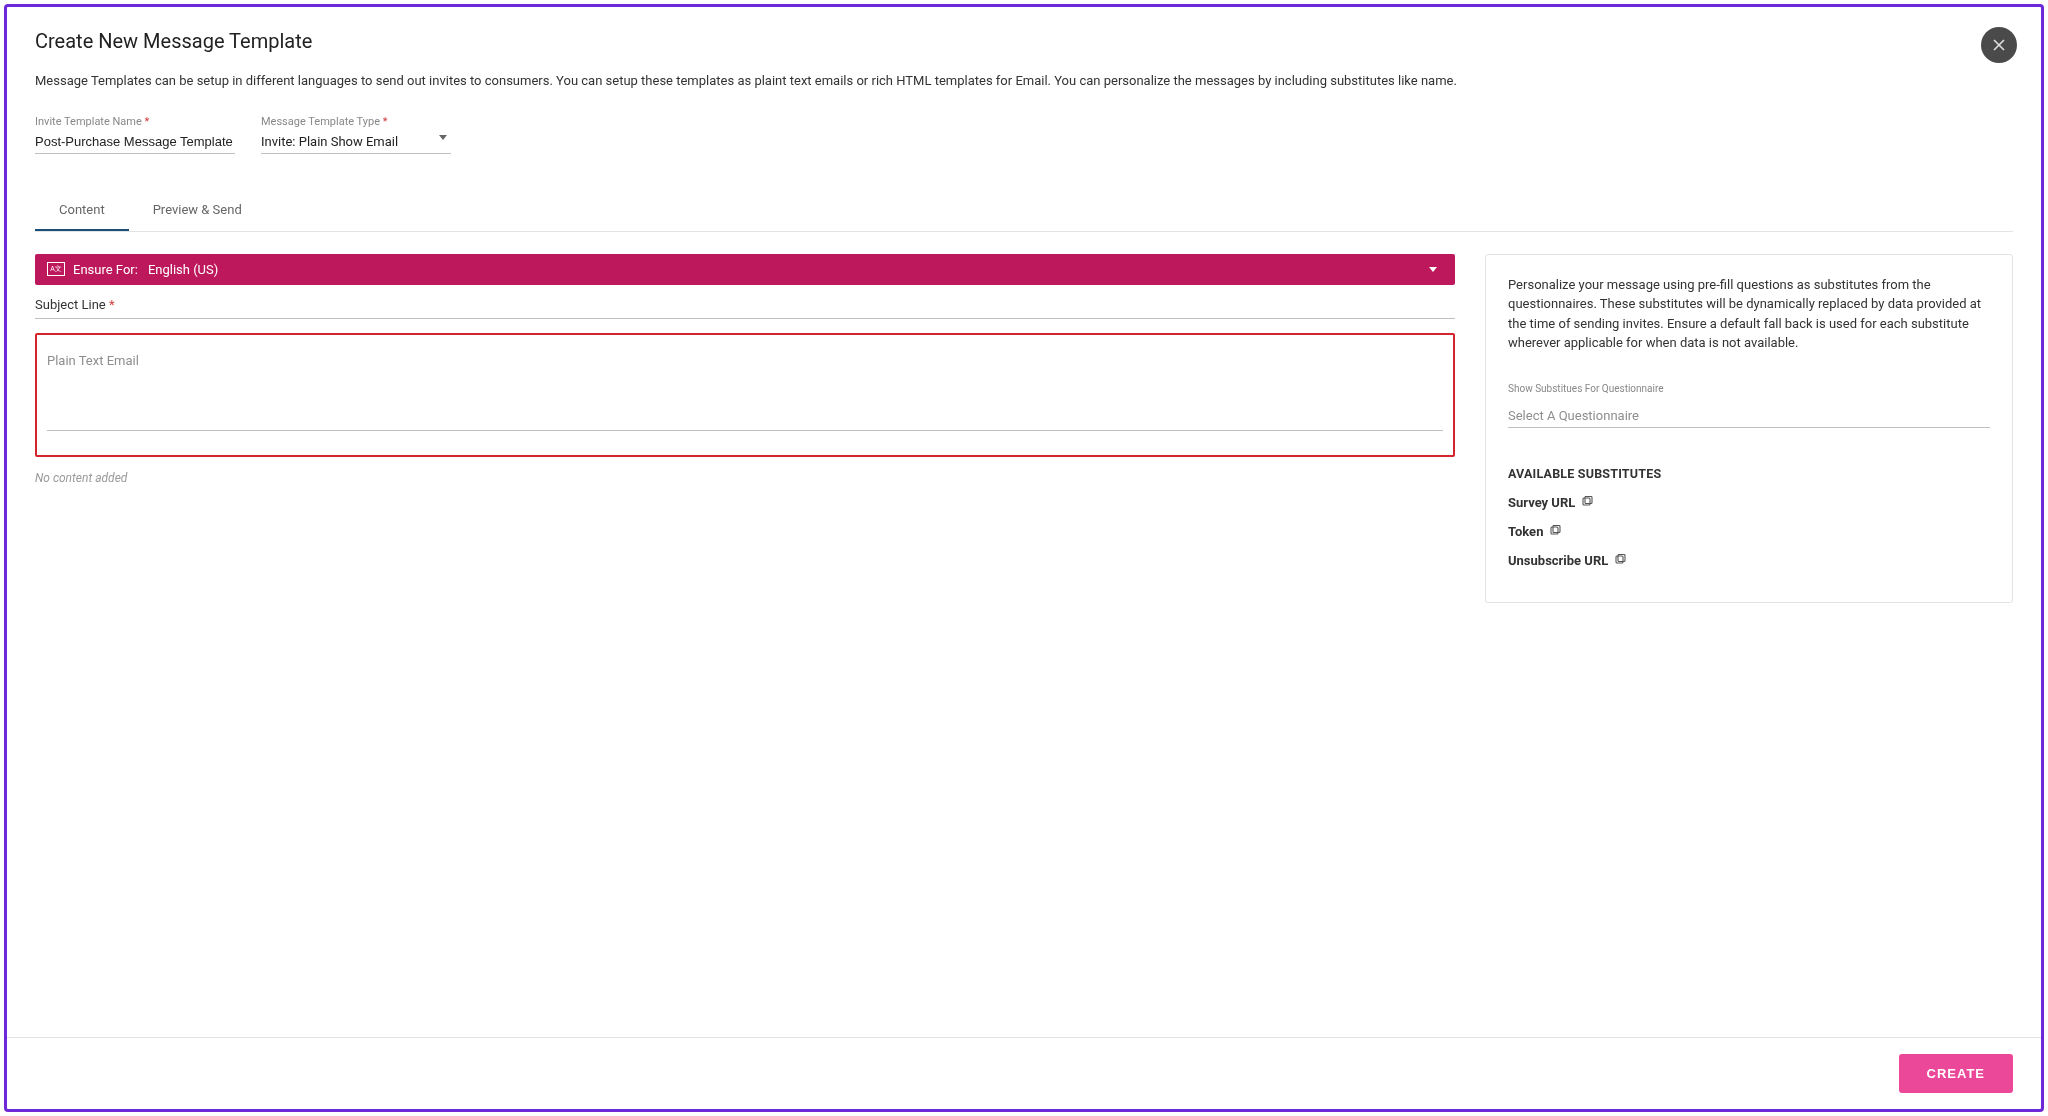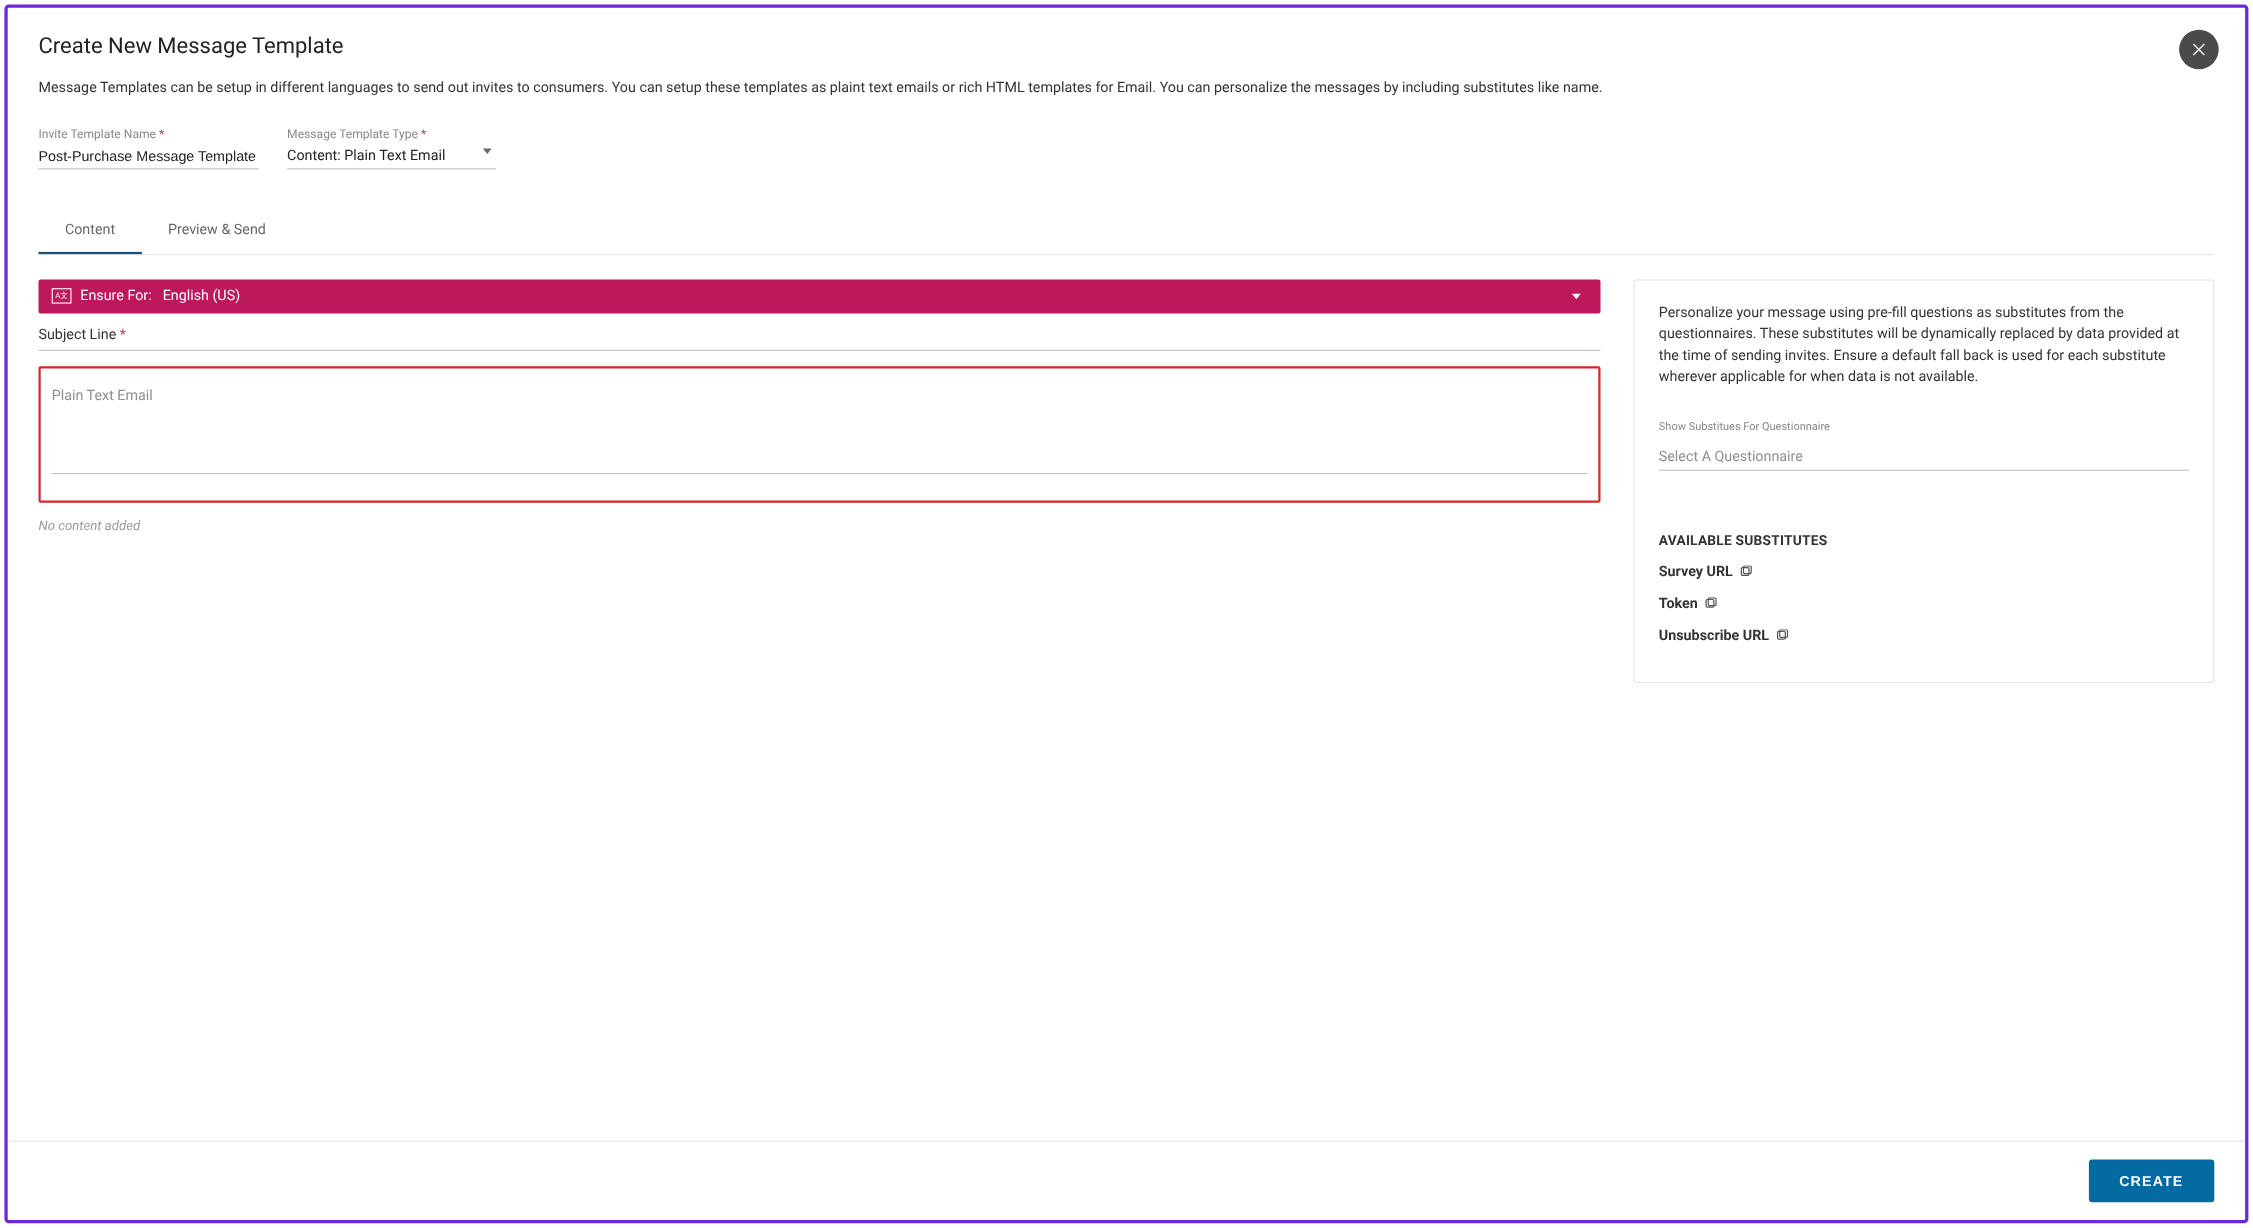--- a/index.html
+++ b/index.html
@@ -166,21 +166,21 @@
     border-radius: 3px;
     padding: 20px 22px;
   }
   .panel-desc { font-size: 13px; color:#333; line-height:1.5; margin-bottom: 30px; }
   .sub-label { font-size: 10px; color: #888; margin-bottom: 10px; display:block; }
   .sub-select {
     border-bottom: 1px solid #bfbfbf;
     padding: 4px 0;
     font-size: 13px;
     color: #8e8e8e;
-    margin-bottom: 56px;
+    margin-bottom: 38px;
     cursor: pointer;
   }
   .avail-header {
     font-size: 12.5px;
     font-weight: 700;
     margin-bottom: 14px;
     letter-spacing: .2px;
   }
   .subst-item {
     font-size: 13px;
@@ -195,21 +195,21 @@
   }
   .copy-icon svg { stroke: #555; }
   .footer {
     border-top: 1px solid #e3e3e3;
     padding: 16px 28px;
     display: flex;
     justify-content: flex-end;
     margin-top: auto;
   }
   .create-btn {
-    background: #0369a1;
+    background: #ec4899;
     color: #fff;
     border: none;
     padding: 12px 28px;
     font-size: 13px;
     font-weight: 600;
     letter-spacing: 1px;
     border-radius: 3px;
     cursor: pointer;
   }
 </style>
@@ -235,21 +235,21 @@
       <label class="field-label">
         <span>Invite Template Name</span> <span class="req">*</span>
       </label>
       <input class="field-input" value="Post-Purchase Message Template" style="">
     </div>
     <div class="field">
       <label class="field-label">
         <span>Message Template Type</span> <span class="req">*</span>
       </label>
       <div class="field-select-wrap">
-        <span>Content: Plain Text Email</span>
+        <span>Invite: Plain Show Email</span>
         <span class="caret"></span>
       </div>
     </div>
   </div>
 
   <div class="tabs">
     <div class="tab active">Content</div>
     <div class="tab">Preview &amp; Send</div>
   </div>
 

